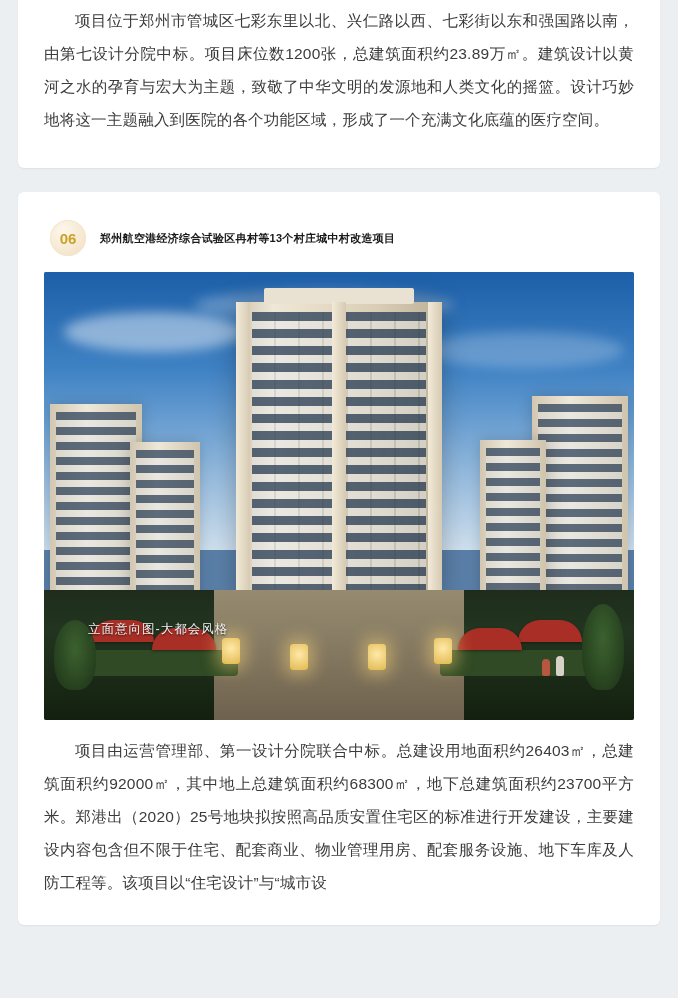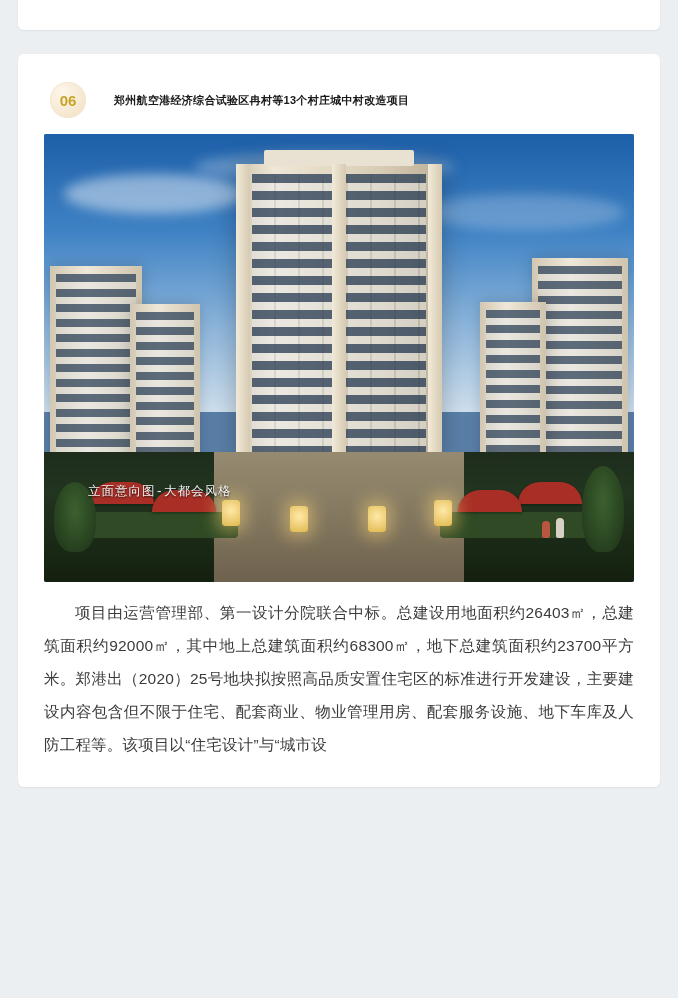--- a/index.html
+++ b/index.html
@@ -44,21 +44,21 @@
     text-indent: 2em;
     color: #3b3b3b;
     letter-spacing: 0.2px;
   }
   p.body-text.last {
     margin-bottom: 0;
   }
   .section-head {
     display: flex;
     align-items: center;
-    gap: 28px;
+    gap: 14px;
     padding: 6px 0 14px 6px;
   }
   .num-badge {
     width: 36px;
     height: 36px;
     border-radius: 50%;
     background: radial-gradient(circle at 35% 30%, #fdf6ea 0%, #f6e9d2 60%, #efdcbc 100%);
     color: #c9a227;
     font-size: 15px;
     font-weight: bold;
@@ -76,21 +76,20 @@
     letter-spacing: 0.3px;
   }
   .figure {
     position: relative;
     margin: 2px 0 14px 0;
     width: 100%;
     height: 448px;
     border-radius: 2px;
     overflow: hidden;
     background: #5a7fa8;
-    font-family: Liberation Mono, monospace;
   }
   
   .sky {
     position: absolute; left: 0; top: 0; right: 0; height: 62%;
     background: linear-gradient(180deg, #1d5fa8 0%, #3f82c4 35%, #8fb7dc 70%, #cfe0ee 100%);
   }
   .cloud {
     position: absolute;
     background: rgba(255,255,255,0.45);
     border-radius: 50%;
@@ -209,20 +208,21 @@
     letter-spacing: 1px;
     text-shadow: 0 1px 2px rgba(0,0,0,0.8);
   }
 </style>
 </head>
 <body>
 
 <div class="page">
 
   <div class="card top">
+    <p class="body-text">项目位于郑州市管城区七彩东里以北、兴仁路以西、七彩街以东和强国路以南，由第七设计分院中标。项目床位数1200张，总建筑面积约23.89万㎡。建筑设计以黄河之水的孕育与宏大为主题，致敬了中华文明的发源地和人类文化的摇篮。设计巧妙地将这一主题融入到医院的各个功能区域，形成了一个充满文化底蕴的医疗空间。</p>
   </div>
 
   <div class="card second">
 
     <div class="section-head">
       <div class="num-badge">06</div>
       <div class="section-title">郑州航空港经济综合试验区冉村等13个村庄城中村改造项目</div>
     </div>
 
     <div class="figure">

